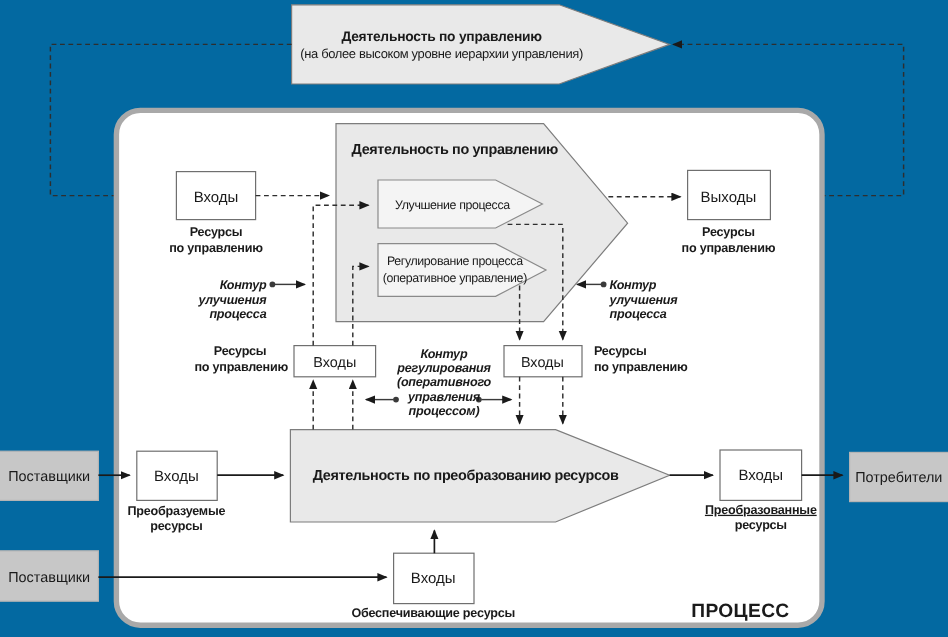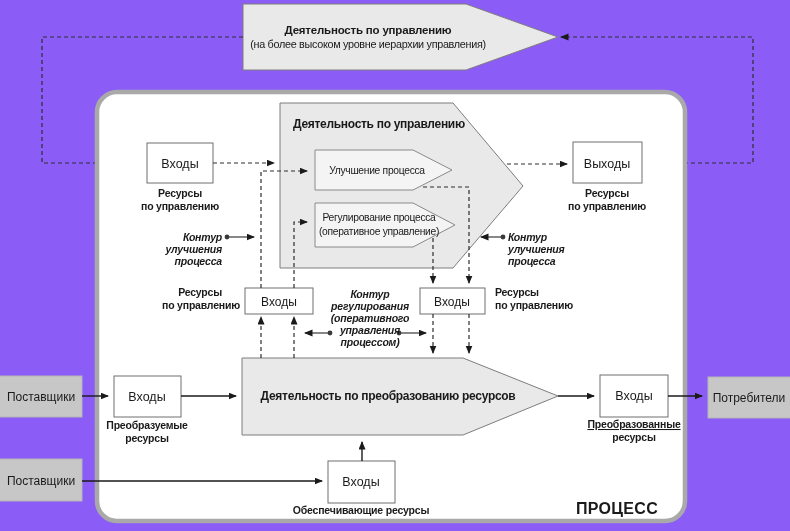--- a/index.html
+++ b/index.html
@@ -1,16 +1,16 @@
 <!DOCTYPE html>
 <html><head>
 <meta charset="utf-8">
 <style>
   html,body{margin:0;padding:0;background:#ffffff;}
-  .stage{position:relative;width:790px;height:531px;background:#8b5cf6;overflow:hidden;}
+  .stage{position:relative;width:790px;height:531px;background:#0369a1;overflow:hidden;}
   svg{display:block;}
   text{font-family:"Liberation Sans","DejaVu Sans",sans-serif;fill:#1a1a1a;}
   .t-bold{font-weight:bold;}
   .t-it{font-style:italic;font-weight:bold;}
   .fs-title{font-size:11.5px;letter-spacing:-0.2px;}
   .fs-sub{font-size:10.8px;letter-spacing:-0.3px;}
   .fs-box{font-size:12.5px;}
   .fs-boxsm{font-size:12px;}
   .fs-cap{font-size:10.5px;font-weight:bold;letter-spacing:-0.2px;}
   .fs-contour{font-size:10.5px;letter-spacing:-0.2px;}

